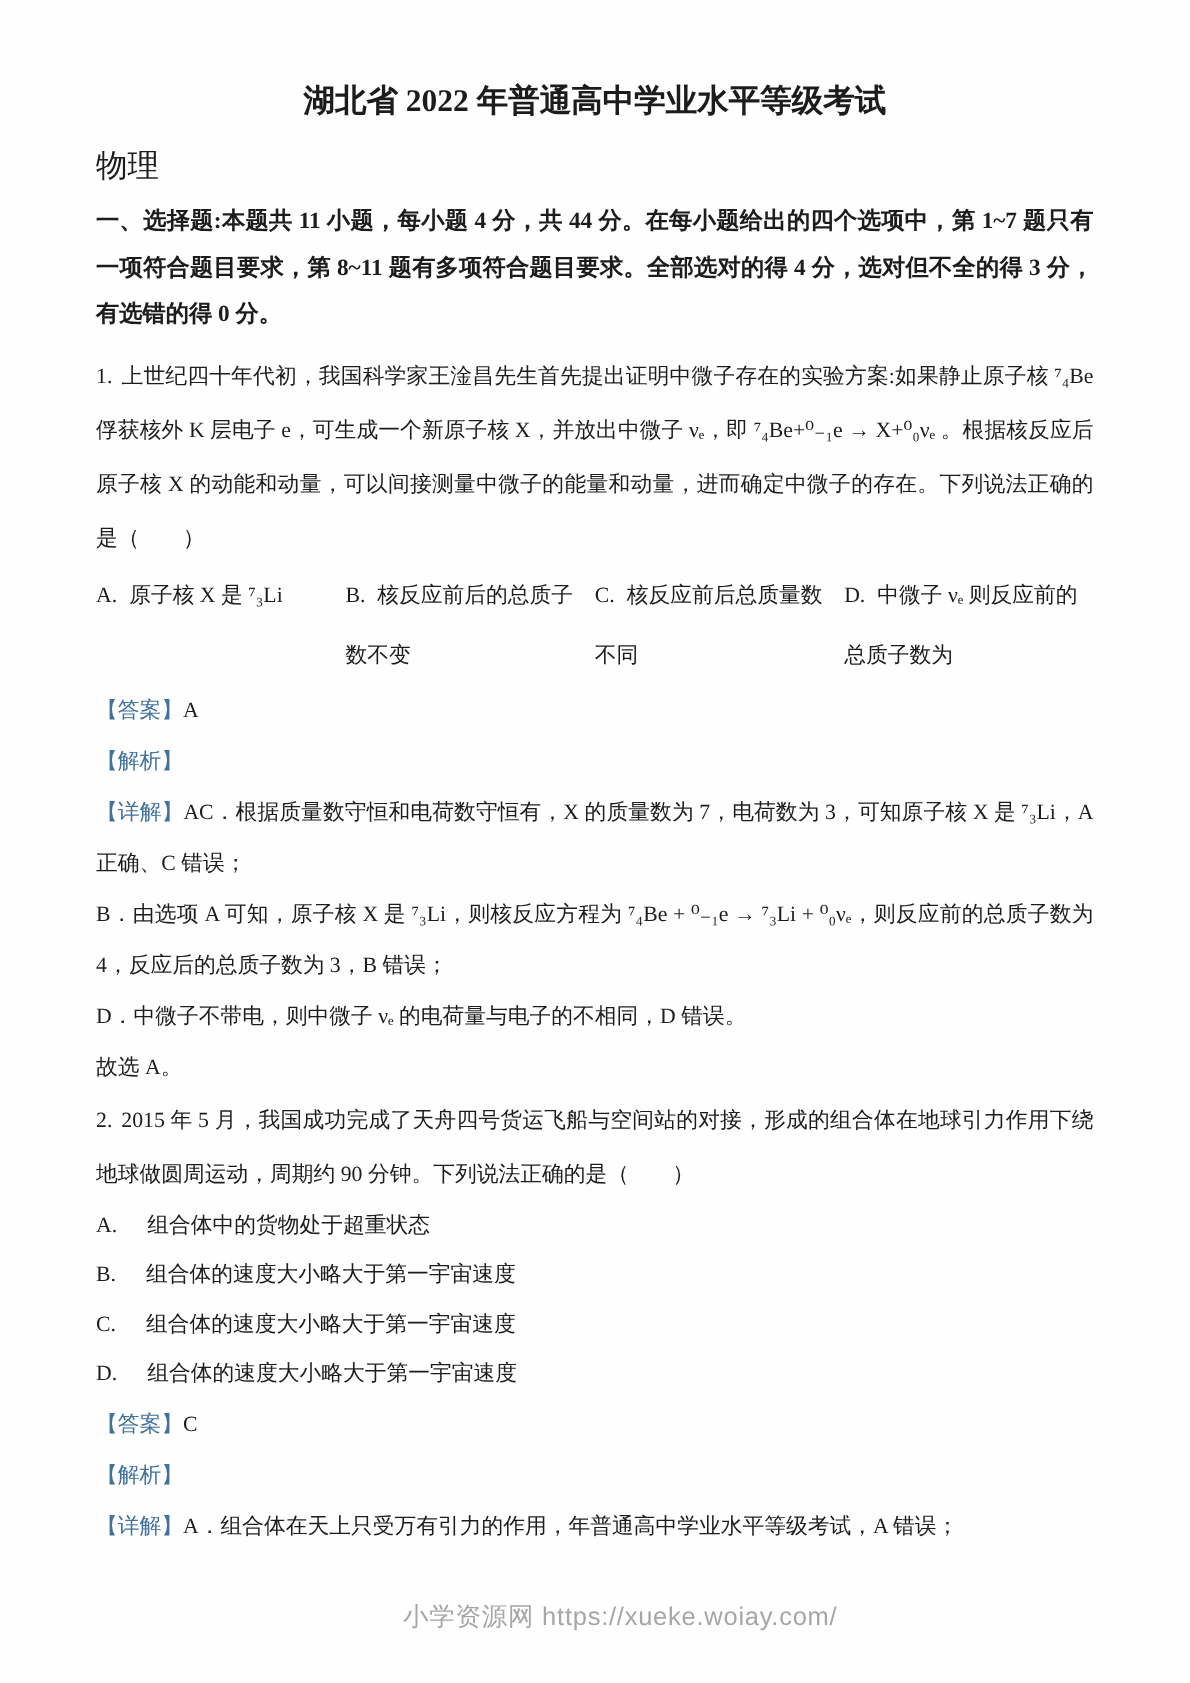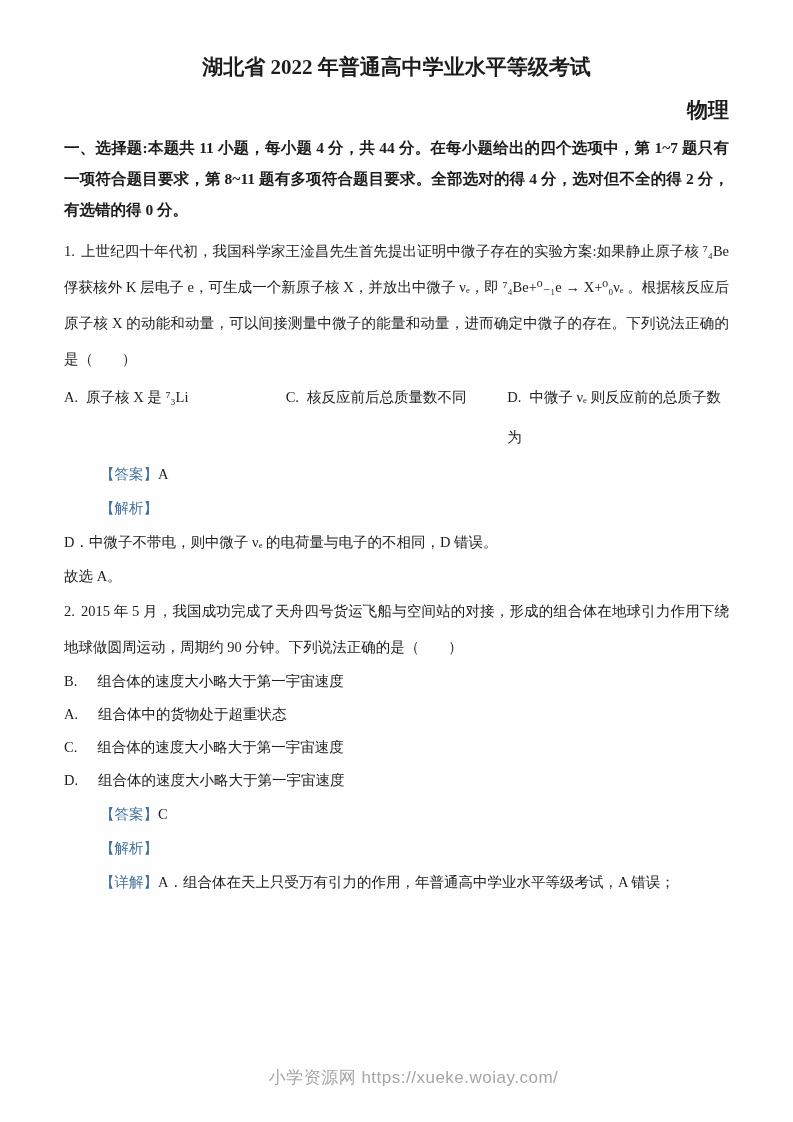--- a/index.html
+++ b/index.html
@@ -18,42 +18,42 @@
   .doc-title {
     margin: 0 0 14px 0;
     font-size: 21px;
     font-weight: 700;
     text-align: center;
     line-height: 30px;
   }
   .doc-subtitle {
     margin: 0 0 8px 0;
     font-size: 21px;
-    font-weight: 700;
-    text-align: right;
+    font-weight: 400;
+    text-align: left;
     line-height: 28px;
   }
   .instructions {
     margin: 6px 0 8px 0;
     font-size: 15.5px;
     font-weight: 700;
     line-height: 31px;
     text-align: justify;
   }
   .stem, .para, .ans-line, .option {
     font-size: 14.5px;
     margin: 0;
   }
   .stem { line-height: 36px; text-align: justify; }
   .para { line-height: 34px; text-align: justify; }
   .ans-line { line-height: 34px; }
-  .tag { color: #41719c; margin-left: 36px; }
+  .tag { color: #41719c; }
   .q1-options {
     display: grid;
-    grid-template-columns: 1fr 1fr 1fr;
+    grid-template-columns: 1fr 1fr 1fr 1fr;
   }
   .q1-options .option { line-height: 40px; }
   .q2-options .option { line-height: 33px; }
   .opt-label { margin-right: 8px; }
   .q2-options .opt-label { margin-right: 20px; }
   .num { margin-right: 6px; }
   .footer {
     position: absolute;
     left: 0;
     right: 0;
@@ -67,44 +67,47 @@
   }
 </style>
 </head>
 <body>
 
 <div class="page">
 
   <h1 class="doc-title">湖北省 2022 年普通高中学业水平等级考试</h1>
   <h2 class="doc-subtitle">物理</h2>
 
-  <p class="instructions">一、选择题:本题共 11 小题，每小题 4 分，共 44 分。在每小题给出的四个选项中，第 1~7 题只有一项符合题目要求，第 8~11 题有多项符合题目要求。全部选对的得 4 分，选对但不全的得 2 分，有选错的得 0 分。</p>
+  <p class="instructions">一、选择题:本题共 11 小题，每小题 4 分，共 44 分。在每小题给出的四个选项中，第 1~7 题只有一项符合题目要求，第 8~11 题有多项符合题目要求。全部选对的得 4 分，选对但不全的得 3 分，有选错的得 0 分。</p>
 
   <div>
     <p class="stem"><span class="num">1.</span><span>上世纪四十年代初，我国科学家王淦昌先生首先提出证明中微子存在的实验方案:如果静止原子核 ⁷₄Be 俘获核外 K 层电子 e，可生成一个新原子核 X，并放出中微子 νₑ，即 ⁷₄Be+⁰₋₁e → X+⁰₀νₑ 。根据核反应后原子核 X 的动能和动量，可以间接测量中微子的能量和动量，进而确定中微子的存在。下列说法正确的是（　　）</span></p>
 
     <div class="q1-options">
       <p class="option"><span class="opt-label">A.</span><span>原子核 X 是 ⁷₃Li</span></p>
+      <p class="option"><span class="opt-label">B.</span><span>核反应前后的总质子数不变</span></p>
       <p class="option"><span class="opt-label">C.</span><span>核反应前后总质量数不同</span></p>
       <p class="option"><span class="opt-label">D.</span><span>中微子 νₑ 则反应前的总质子数为</span></p>
     </div>
 
     <p class="ans-line"><span class="tag">【答案】</span><span>A</span></p>
     <p class="ans-line"><span class="tag">【解析】</span></p>
 
+    <p class="para"><span class="tag">【详解】</span><span>AC．根据质量数守恒和电荷数守恒有，X 的质量数为 7，电荷数为 3，可知原子核 X 是 ⁷₃Li，A 正确、C 错误；</span></p>
+    <p class="para">B．由选项 A 可知，原子核 X 是 ⁷₃Li，则核反应方程为 ⁷₄Be + ⁰₋₁e → ⁷₃Li + ⁰₀νₑ，则反应前的总质子数为 4，反应后的总质子数为 3，B 错误；</p>
     <p class="para">D．中微子不带电，则中微子 νₑ 的电荷量与电子的不相同，D 错误。</p>
     <p class="para">故选 A。</p>
   </div>
 
   <div>
     <p class="stem"><span class="num">2.</span><span>2015 年 5 月，我国成功完成了天舟四号货运飞船与空间站的对接，形成的组合体在地球引力作用下绕地球做圆周运动，周期约 90 分钟。下列说法正确的是（　　）</span></p>
 
     <div class="q2-options">
+      <p class="option"><span class="opt-label">A.</span><span>组合体中的货物处于超重状态</span></p>
       <p class="option"><span class="opt-label">B.</span><span>组合体的速度大小略大于第一宇宙速度</span></p>
-      <p class="option"><span class="opt-label">A.</span><span>组合体中的货物处于超重状态</span></p>
       <p class="option"><span class="opt-label">C.</span><span>组合体的速度大小略大于第一宇宙速度</span></p>
       <p class="option"><span class="opt-label">D.</span><span>组合体的速度大小略大于第一宇宙速度</span></p>
     </div>
 
     <p class="ans-line"><span class="tag">【答案】</span><span>C</span></p>
     <p class="ans-line"><span class="tag">【解析】</span></p>
 
     <p class="para"><span class="tag">【详解】</span><span>A．组合体在天上只受万有引力的作用，年普通高中学业水平等级考试，A 错误；</span></p>
   </div>
 

